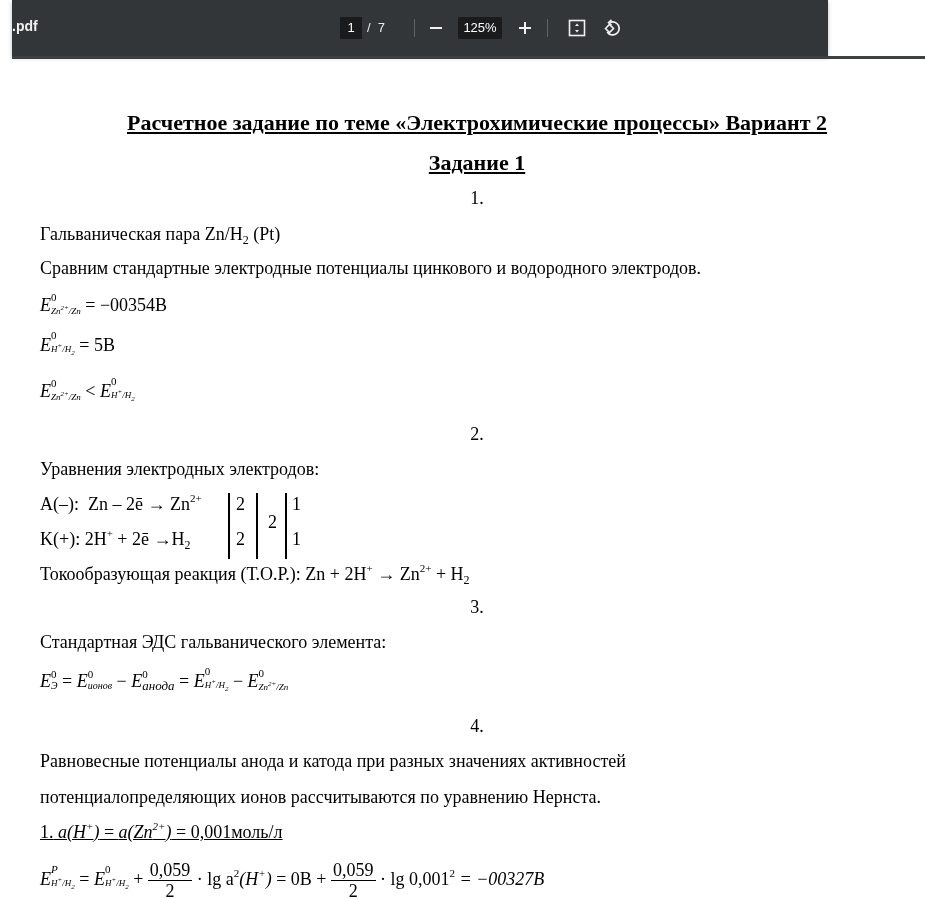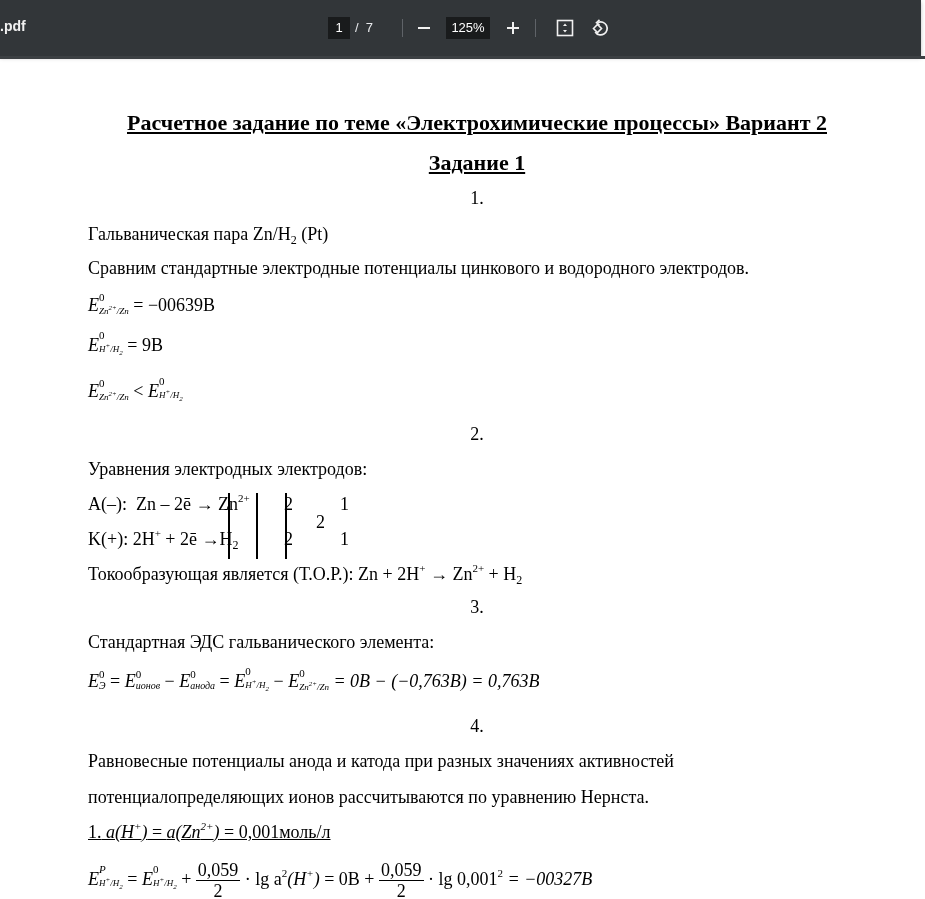--- a/index.html
+++ b/index.html
@@ -1,29 +1,29 @@
 <!DOCTYPE html>
 <html><head>
 <meta charset="utf-8">
 <style>
   html, body { margin:0; padding:0; }
   body { width:925px; height:899px; overflow:hidden; background:#ffffff; position:relative; font-family:"Liberation Serif", serif; color:#000; }
-  .toolbar { position:absolute; left:0; top:0; width:921px; height:56px; background:#323639; color:#f1f1f1; font-family:"Liberation Sans", sans-serif; box-shadow:0 2px 4px rgba(0,0,0,0.25); z-index:5; }
+  .toolbar { position:absolute; left:12px; top:0; width:816px; height:56px; background:#323639; color:#f1f1f1; font-family:"Liberation Sans", sans-serif; box-shadow:0 2px 4px rgba(0,0,0,0.25); z-index:5; }
   .toolbar .edge { position:absolute; left:0; top:56px; width:925px; height:3px; background:#3c4043; }
   .filename { position:absolute; left:0; top:18px; font-size:14px; font-weight:bold; color:#f1f1f1; }
   .pagebox { position:absolute; left:328px; top:17px; width:22px; height:22px; background:#191b1c; color:#fff; font-size:13px; text-align:center; line-height:22px; }
   .pagesep { position:absolute; left:355px; top:17px; font-size:13px; line-height:22px; color:#e8eaed; }
   .divider { position:absolute; top:19px; width:1px; height:18px; background:#5f6368; }
   .icon-btn { position:absolute; top:14px; width:28px; height:28px; display:flex; align-items:center; justify-content:center; cursor:pointer; }
   .zoombox { position:absolute; left:446px; top:17px; width:44px; height:22px; background:#191b1c; color:#fff; font-size:13px; text-align:center; line-height:22px; }
   .page { position:absolute; left:0; top:59px; width:925px; height:840px; background:#fff; }
   .title { position:absolute; top:110px; left:0; width:954px; text-align:center; font-weight:bold; font-size:22px; text-decoration:underline; }
   .subtitle { position:absolute; top:150px; left:0; width:954px; text-align:center; font-weight:bold; font-size:22px; text-decoration:underline; }
   .num { position:absolute; left:0; width:954px; text-align:center; font-size:18px; }
-  .para { position:absolute; left:40px; font-size:18px; white-space:nowrap;margin-left:48px; }
+  .para { position:absolute; left:40px; font-size:18px; white-space:nowrap; }
   .m { font-family:"Liberation Serif", serif; font-style:italic; }
   .sup { font-size:11px; position:relative; top:-8px; }
   .sub { font-size:10px; position:relative; top:6px; font-style:italic; }
   .subsup { display:inline-block; vertical-align:middle; line-height:11px; font-size:11px; position:relative; top:-2px; }
   .subsup span { display:block; }
   .vbar { position:absolute; width:1.5px; background:#000; }
   .frac { display:inline-block; vertical-align:middle; text-align:center; font-size:18px; line-height:20px; }
   .frac .n { display:block; border-bottom:1px solid #000; padding:0 2px; }
   .frac .d { display:block; }
 </style>
@@ -70,26 +70,26 @@
 <div class="subtitle">Задание 1</div>
 
 <div class="num" style="top:188px;">1.</div>
 
 <div class="para" style="top:224px;"><span>Гальваническая пара Zn/H</span><span class="sub" style="font-style:normal;font-size:12px;top:4px;">2</span><span> (Pt)</span></div>
 
 <div class="para" style="top:258px;">Сравним стандартные электродные потенциалы цинкового и водородного электродов.</div>
 
 <div class="para" style="top:294px;">
   <span class="m">E</span><span class="subsup"><span>0</span><span class="m" style="font-size:9px;">Zn<sup style="font-size:7px">2+</sup>/Zn</span></span>
-  <span>= −00639B</span>
+  <span>= −00354B</span>
 </div>
 
 <div class="para" style="top:332px;">
   <span class="m">E</span><span class="subsup"><span>0</span><span class="m" style="font-size:9px;">H<sup style="font-size:7px">+</sup>/H<sub style="font-size:7px">2</sub></span></span>
-  <span>= 9B</span>
+  <span>= 5B</span>
 </div>
 
 <div class="para" style="top:378px;">
   <span class="m">E</span><span class="subsup"><span>0</span><span class="m" style="font-size:9px;">Zn<sup style="font-size:7px">2+</sup>/Zn</span></span>
   &lt; <span class="m">E</span><span class="subsup"><span>0</span><span class="m" style="font-size:9px;">H<sup style="font-size:7px">+</sup>/H<sub style="font-size:7px">2</sub></span></span>
 </div>
 
 <div class="num" style="top:424px;">2.</div>
 
 <div class="para" style="top:459px;">Уравнения электродных электродов:</div>
@@ -99,33 +99,32 @@
 
 <div class="vbar" style="left:228px;top:493px;height:66px;"></div>
 <div class="para" style="left:236px;top:494px;">2</div>
 <div class="para" style="left:236px;top:529px;">2</div>
 <div class="vbar" style="left:256px;top:493px;height:66px;"></div>
 <div class="para" style="left:268px;top:512px;">2</div>
 <div class="vbar" style="left:285px;top:493px;height:66px;"></div>
 <div class="para" style="left:292px;top:494px;">1</div>
 <div class="para" style="left:292px;top:529px;">1</div>
 
-<div class="para" style="top:564px;"><span>Токообразующая является (Т.О.Р.): Zn + 2H</span><span class="sup">+</span><span> → Zn</span><span class="sup">2+</span><span> + H</span><span class="sub" style="font-style:normal;font-size:12px;top:4px;">2</span></div>
+<div class="para" style="top:564px;"><span>Токообразующая реакция (Т.О.Р.): Zn + 2H</span><span class="sup">+</span><span> → Zn</span><span class="sup">2+</span><span> + H</span><span class="sub" style="font-style:normal;font-size:12px;top:4px;">2</span></div>
 
 <div class="num" style="top:597px;">3.</div>
 
 <div class="para" style="top:632px;">Стандартная ЭДС гальванического элемента:</div>
 
 <div class="para" style="top:668px;">
   <span class="m">E</span><span class="subsup"><span>0</span><span class="m" style="font-size:10px;">Э</span></span>
   = <span class="m">E</span><span class="subsup"><span>0</span><span class="m" style="font-size:10px;">ионов</span></span>
-  − <span class="m">E</span><span class="subsup"><span>0</span><span class="m" style="font-size:10px;">анода</span></span>
+  − <span class="m">E</span><span class="subsup"><span>0</span><span class="m" style="font-size:13px;">анода</span></span>
   = <span class="m">E</span><span class="subsup"><span>0</span><span class="m" style="font-size:9px;">H<sup style="font-size:7px">+</sup>/H<sub style="font-size:7px">2</sub></span></span>
   − <span class="m">E</span><span class="subsup"><span>0</span><span class="m" style="font-size:9px;">Zn<sup style="font-size:7px">2+</sup>/Zn</span></span>
-  <span class="m">= 0B − (−0,763B) = 0,763B</span>
 </div>
 
 <div class="num" style="top:716px;">4.</div>
 
 <div class="para" style="top:751px;text-align:right;">Равновесные потенциалы анода и катода при разных значениях активностей</div>
 <div class="para" style="top:787px;">потенциалопределяющих ионов рассчитываются по уравнению Нернста.</div>
 
 <div class="para" style="top:822px;text-decoration:underline;"><span>1.</span> <span class="m">a(H<span class="sup">+</span>)</span> = <span class="m">a(Zn<span class="sup">2+</span>)</span> <span>= 0,001моль/л</span></div>
 
 <div class="para" style="top:860px;">

